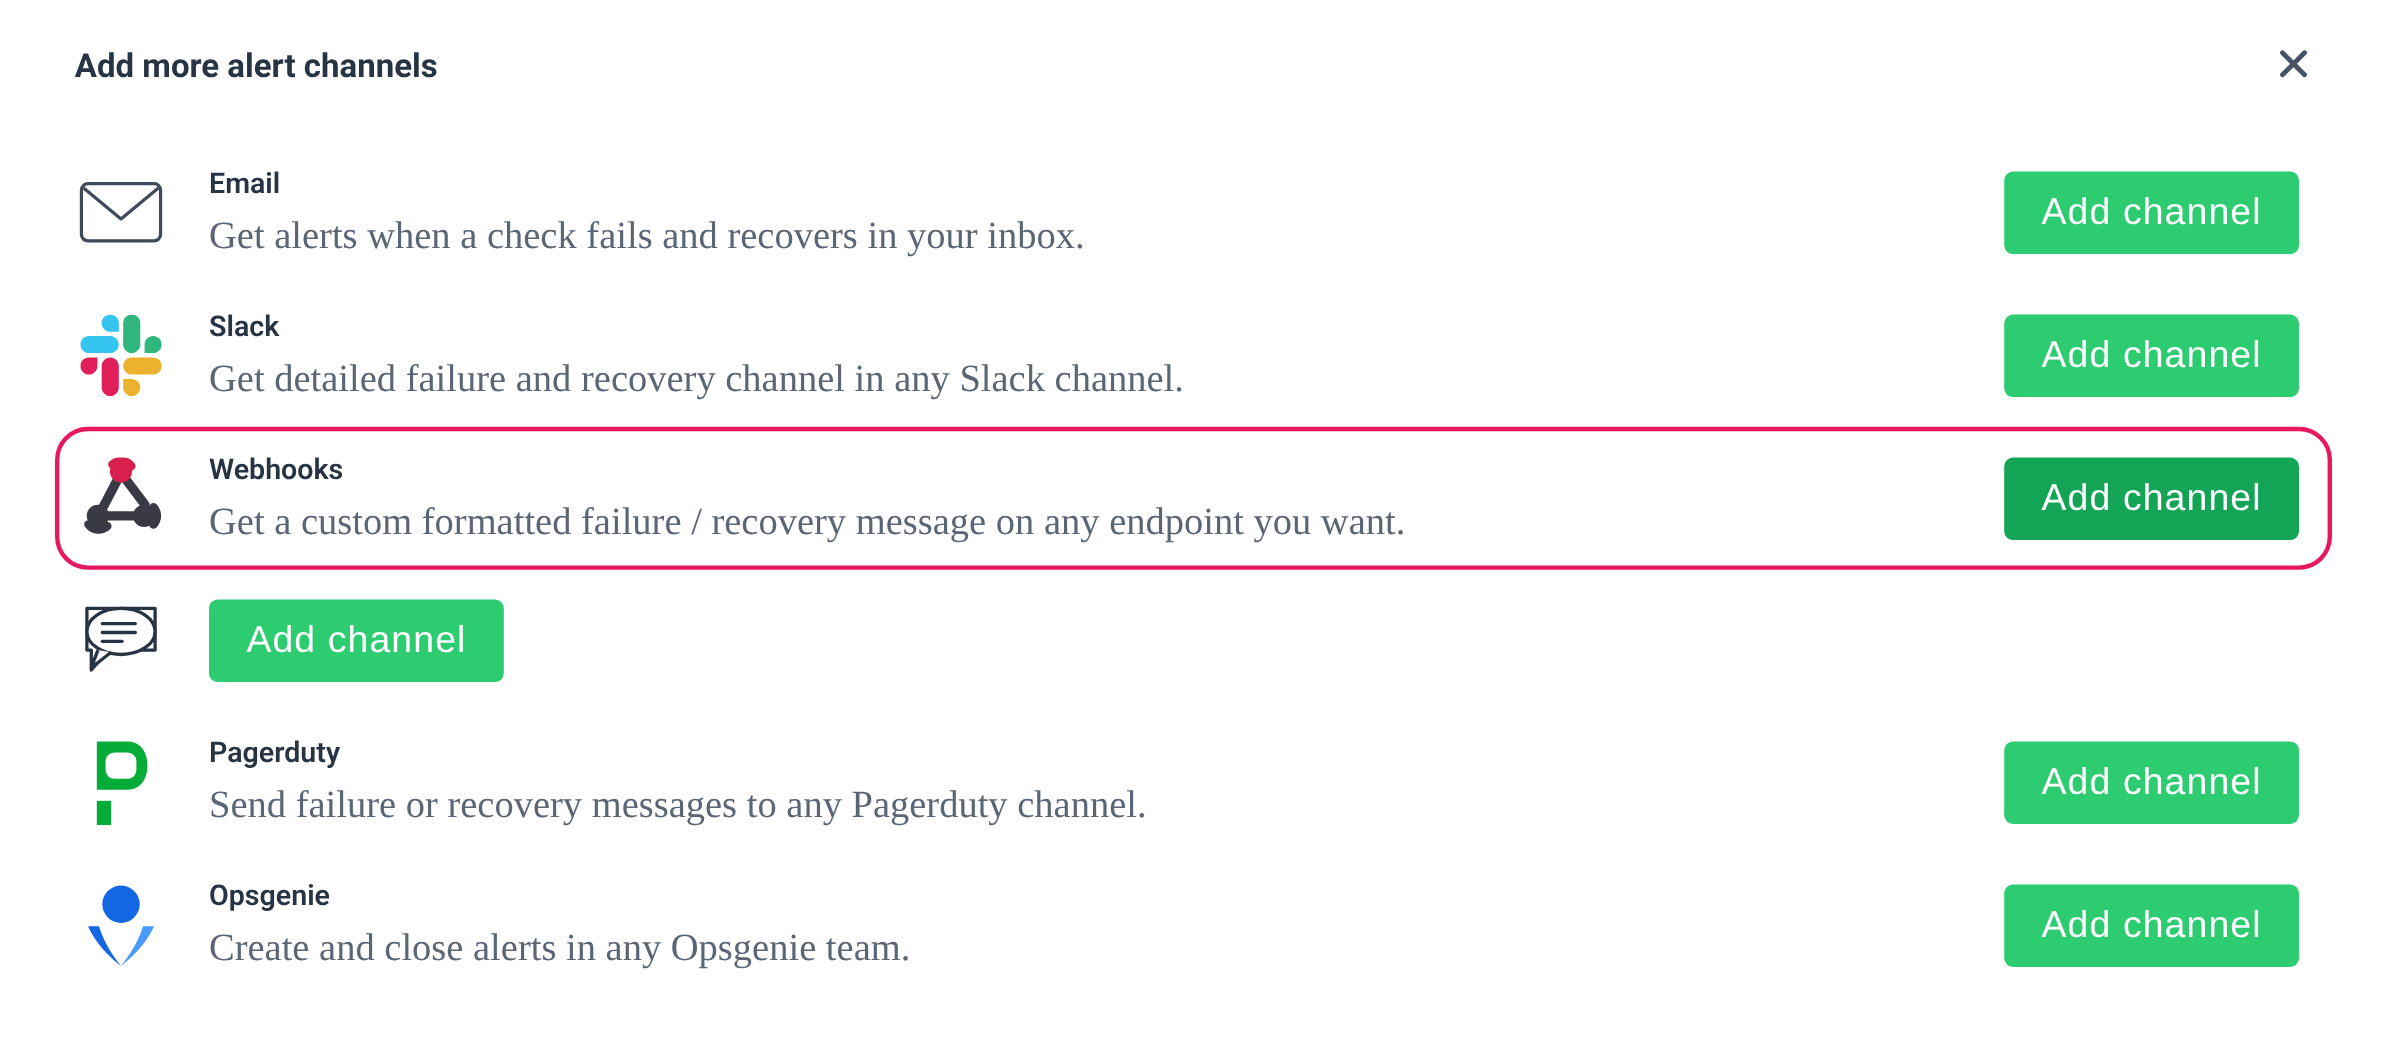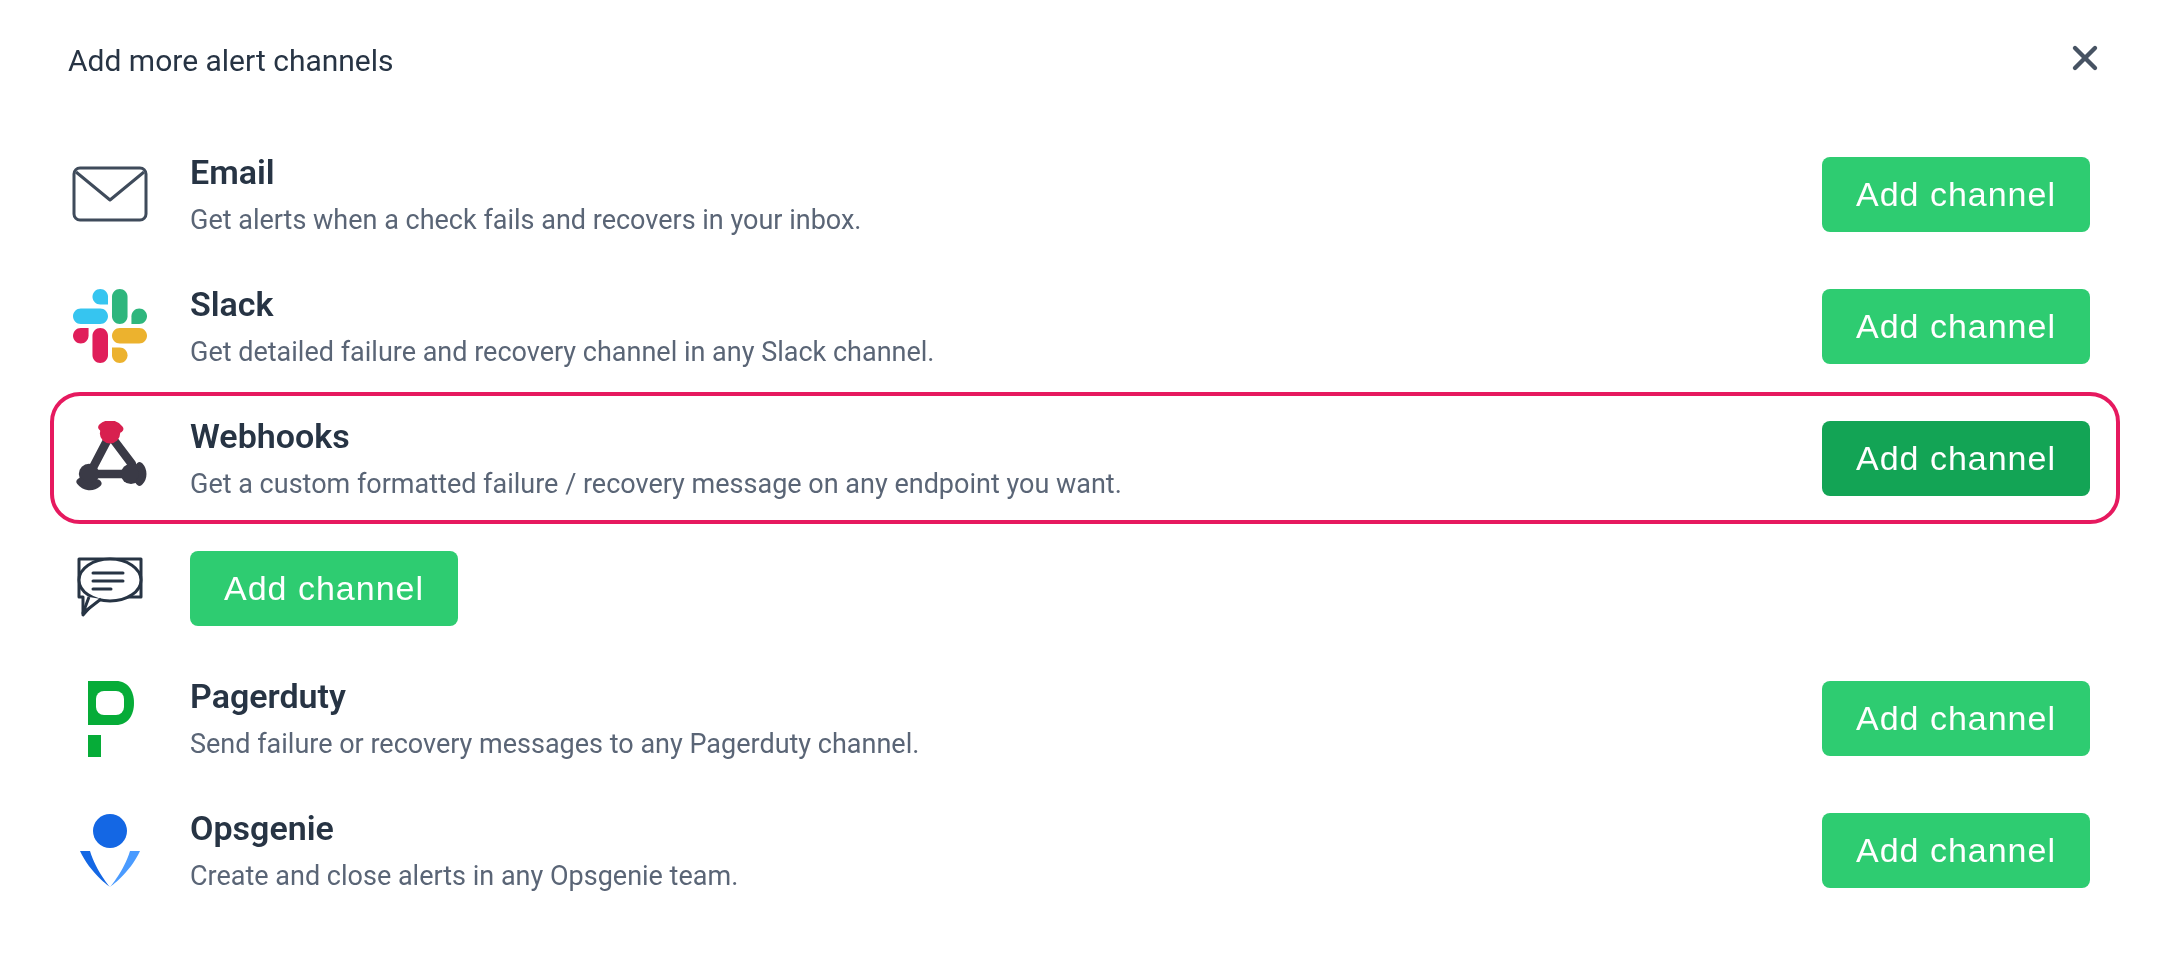--- a/index.html
+++ b/index.html
@@ -17,21 +17,21 @@
   }
   .header {
     display: flex;
     justify-content: space-between;
     align-items: center;
     margin-bottom: 48px;
     padding: 0 20px 0 18px;
   }
   .title {
     font-size: 30px;
-    font-weight: 400;
+    font-weight: 700;
     color: #273444;
   }
   .close {
     font-size: 40px;
     font-weight: 700;
     color: #475363;
     cursor: pointer;
     line-height: 1;
   }
   .rows {
@@ -58,28 +58,29 @@
     justify-content: center;
     flex-shrink: 0;
   }
   .text-col {
     flex: 1;
     display: flex;
     flex-direction: column;
     gap: 12px;
   }
   .ch-title {
-    font-size: 34px;
+    font-size: 26px;
     font-weight: 600;
     color: #273444;
   }
   .ch-desc {
-    font-size: 27px;
+    font-size: 35px;
     font-weight: 400;
     color: #5a6576;
+    font-family: Liberation Serif, serif;
   }
   .add-btn {
     background: #2ecc71;
     color: #fff;
     font-size: 34px;
     font-weight: 500;
     letter-spacing: 1px;
     border: none;
     border-radius: 8px;
     padding: 18px 34px;

